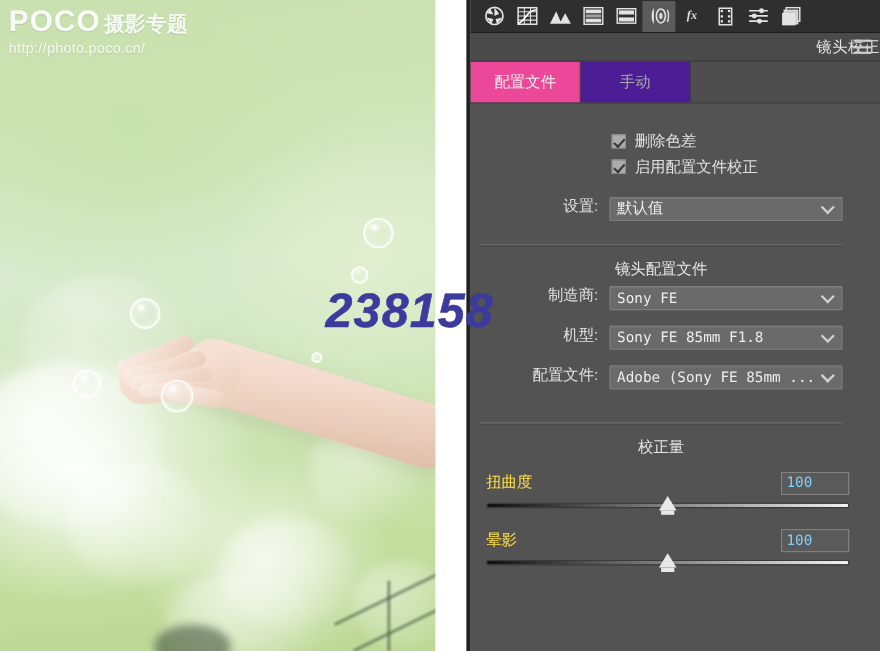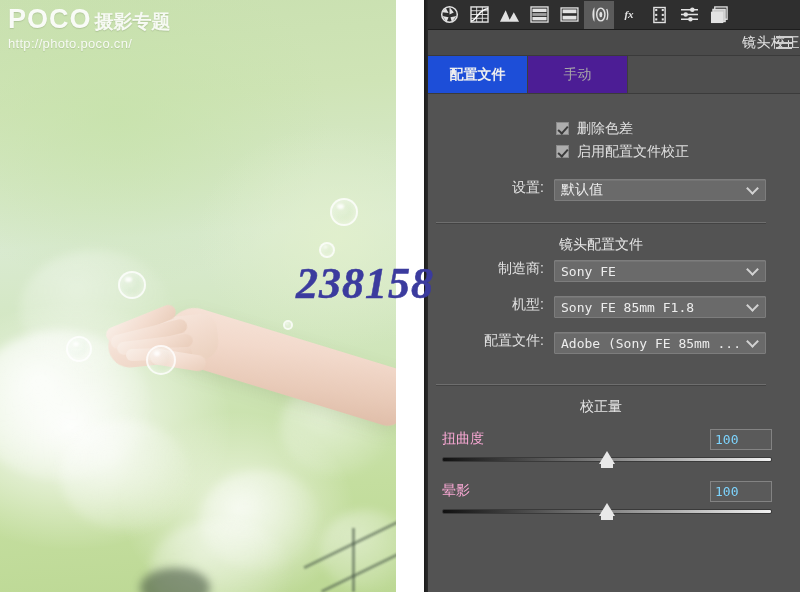--- a/index.html
+++ b/index.html
@@ -106,21 +106,21 @@
   .wm-url {
     margin-top: 1px;
     font-size: 13px; font-weight: 400; letter-spacing: .3px;
     color: rgba(255,255,255,.88);
     text-shadow: 0 1px 1px rgba(120,140,100,.30);
   }
 
   
   #overlay-number {
     position:absolute; left: 296px; top: 258px;
-    font-family: Liberation Serif, serif;
+    font-family: Liberation Sans, sans-serif;
     font-size: 44px; font-weight: 700; font-style: italic;
     letter-spacing: 1px;
     color: #3b3b9e;
     z-index: 50;
     white-space: nowrap;
     -webkit-text-stroke: 0.5px #3b3b9e;
   }
 
   
   #gutter {
@@ -185,21 +185,21 @@
     border-bottom: 1px solid #3b3b3b;
   }
   .tab {
     width: 100px; height: 100%;
     display:flex; align-items:center; justify-content:center;
     font-size: 14px;
     color: #d8d8d8;
     cursor:pointer;
     border-right: 1px solid #3d3d3d;
   }
-  .tab.active { background: #1d4ed8; color: #efefef; font-weight: bold; }
+  .tab.active { background: #ec4899; color: #efefef; }
   .tab.inactive { background: #4c1d95; color: #a8a8a8; }
   .tab-filler { flex: 1; background: #4e4e4e; }
 
   
   #panel-body { padding: 0; }
 
   .check-row {
     display:flex; align-items:center;
     padding-left: 128px;
     height: 23px;
@@ -273,21 +273,21 @@
     margin-top: 13px;
     padding-right: 26px;
   }
 
   
   .slider-block { margin: 12px 28px 0 14px; }
   .slider-head {
     display:flex; align-items:center; justify-content:space-between;
     height: 22px;
   }
-  .slider-name { font-size: 14px; color: #f9a8d4; }
+  .slider-name { font-size: 14px; color: #fde047; }
   .slider-value {
     width: 62px; height: 21px;
     background: #5a5a5a;
     border: 1px solid #838383;
     display:flex; align-items:center;
     padding-left: 4px;
     font-family: "DejaVu Sans Mono", monospace;
     font-size: 13px; color: #7dd3fc;
     cursor: text;
   }

